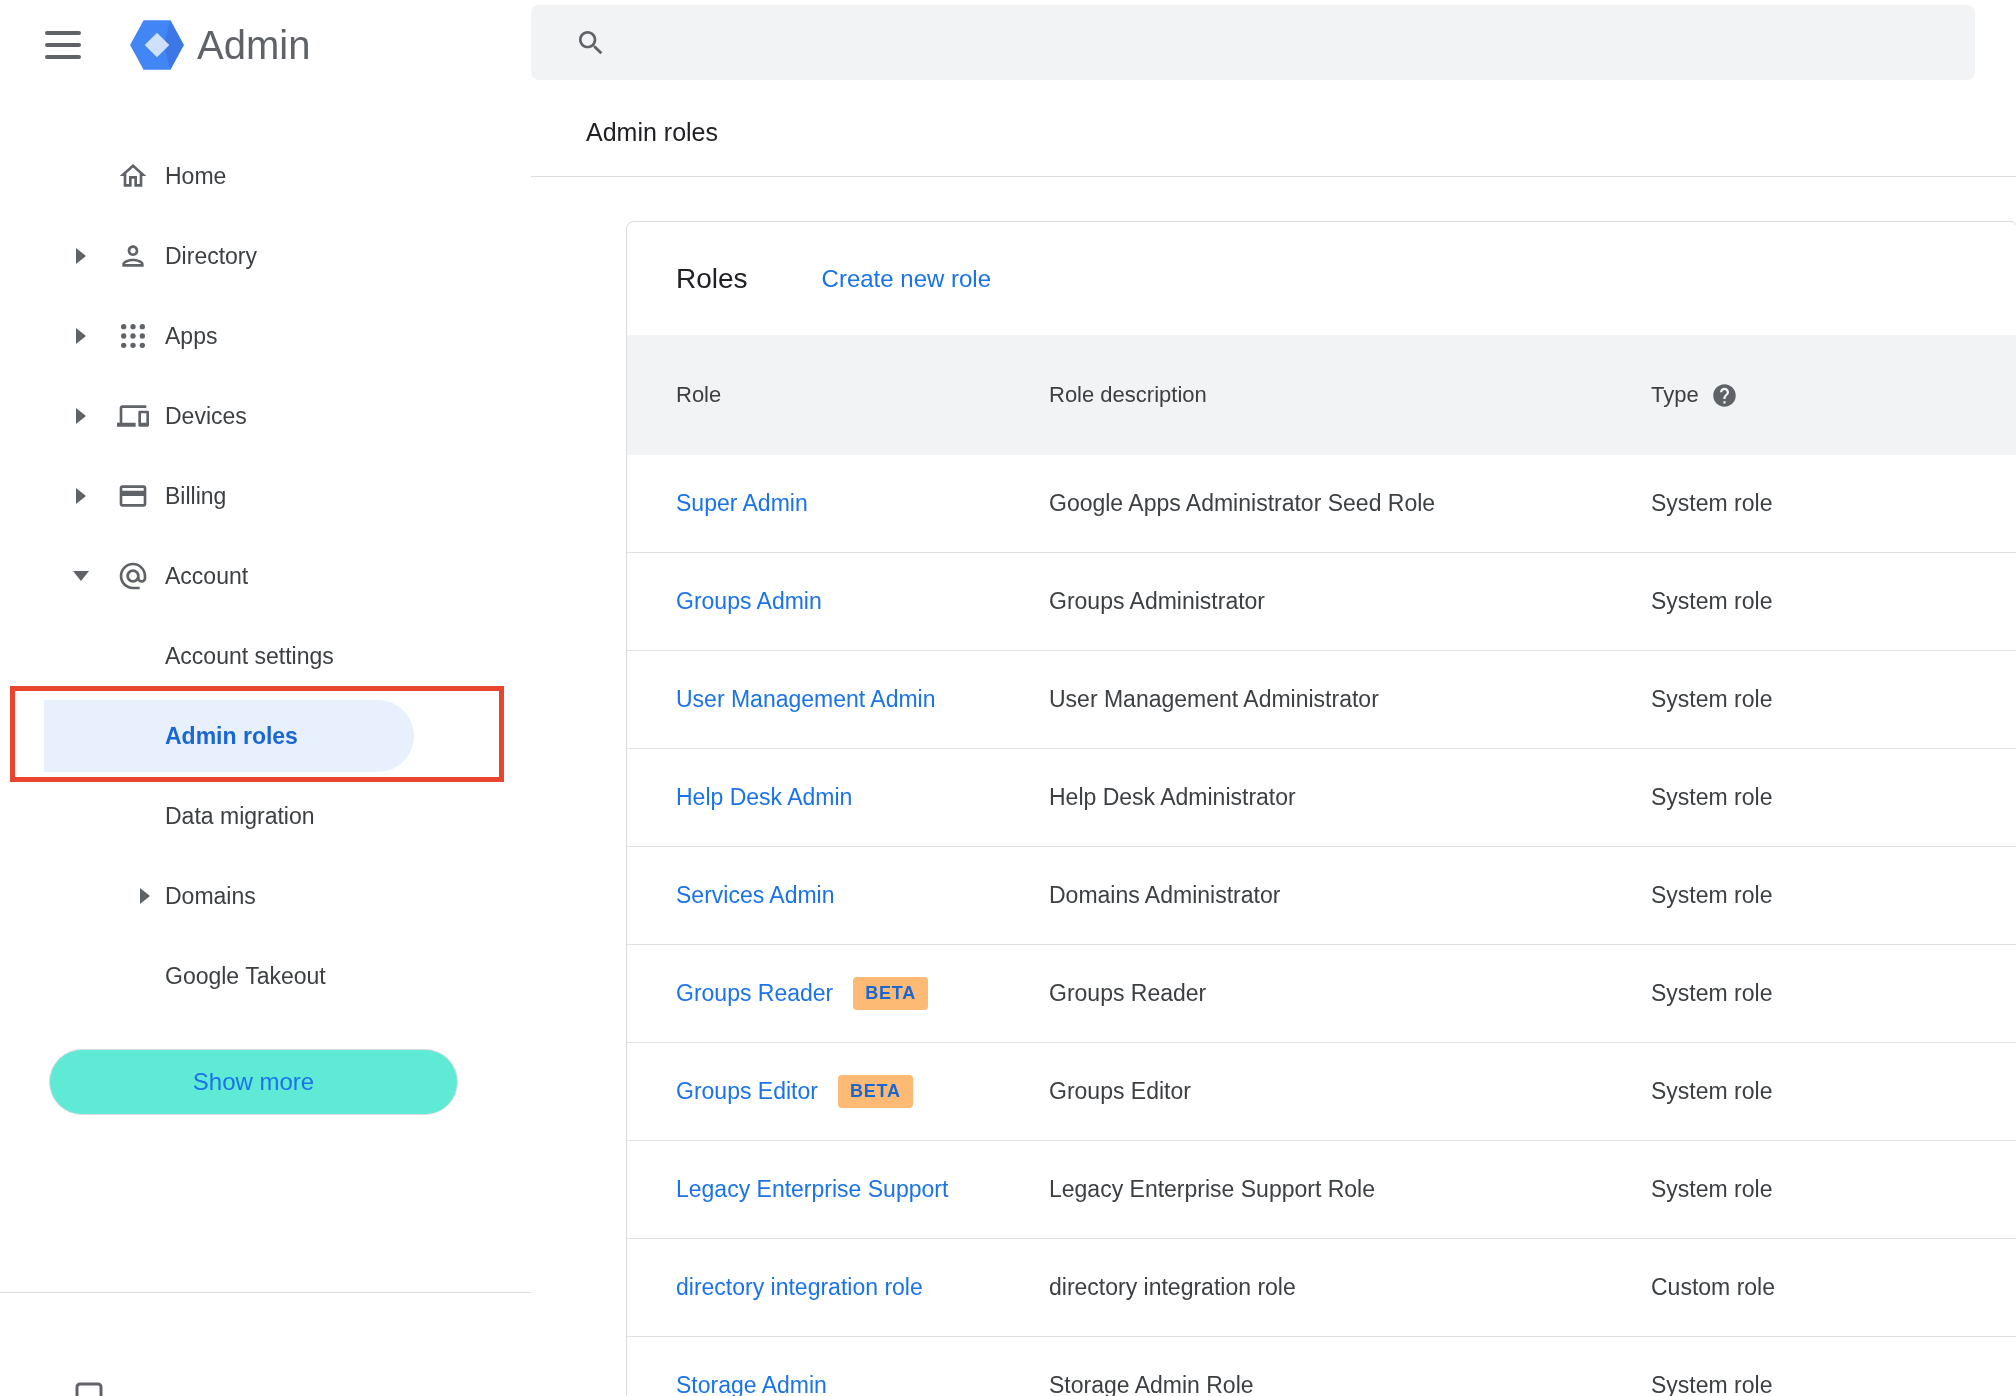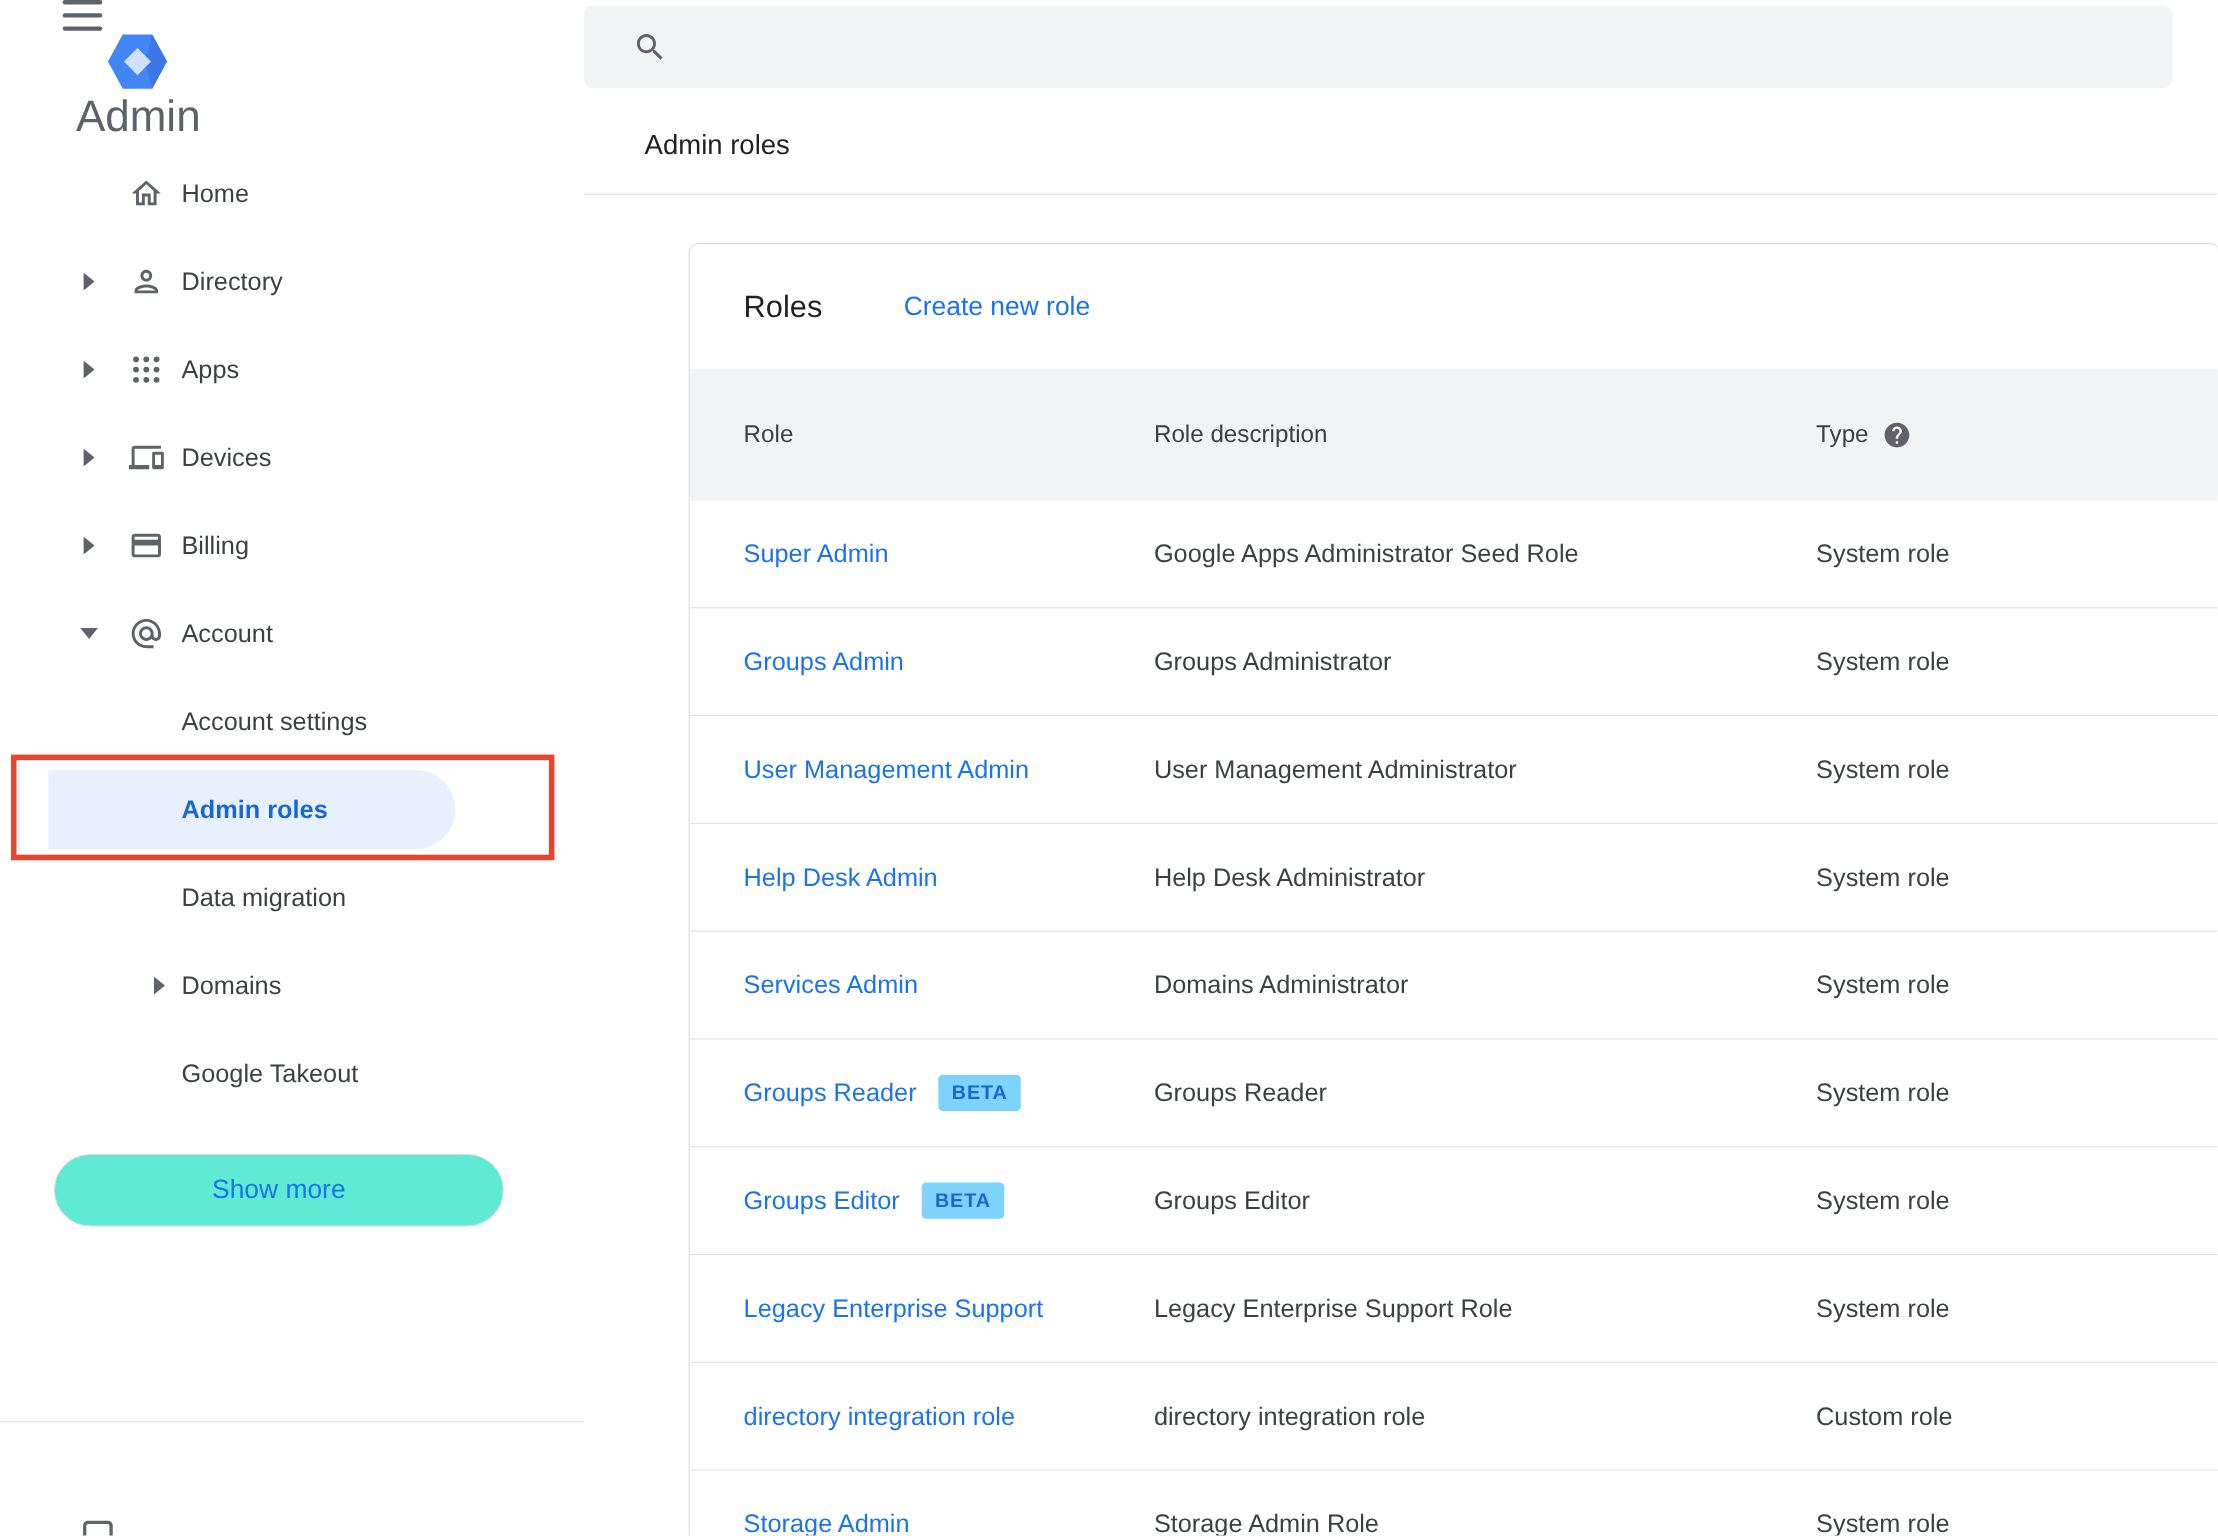--- a/index.html
+++ b/index.html
@@ -5,21 +5,21 @@
   * { margin:0; padding:0; box-sizing:border-box; }
   html,body { width:2016px; height:1396px; }
   body {
     position:relative; overflow:hidden; background:#fff;
     font-family:"Liberation Sans","DejaVu Sans",sans-serif;
     color:#202124;
   }
 
   
   .sidebar { position:absolute; left:0; top:0; width:531px; height:100%; background:#fff; }
-  .brand-row { height:90px; display:flex; align-items:flex-start; padding-left:57px;flex-direction:column; }
+  .brand-row { height:90px; display:flex; align-items:center; padding-left:45px; }
   .hamburger { width:44px; height:44px; border:none; background:transparent; display:flex; flex-direction:column; justify-content:center; gap:8px; cursor:pointer; }
   .hamburger span { display:block; width:36px; height:4px; background:#5f6368; border-radius:2px; }
   .brand-logo { width:56px; height:56px; margin-left:40px; display:inline-flex; }
   .brand-logo svg { width:100%; height:100%; }
   .brand-name { font-size:40px; color:#5f6368; margin-left:12px; }
 
   nav.side-nav { margin-top:46px;padding-left:44px; }
   .side-item { height:80px; display:flex; align-items:center; cursor:pointer; }
   .arrow-zone { width:73px; display:flex; justify-content:center; align-items:center; }
   .tri { width:0; height:0; }
@@ -86,21 +86,21 @@
   }
   .thead { height:120px; background:#f1f3f4; font-size:22px; font-weight:500; color:#3c4043; }
   .th-type { display:flex; align-items:center; gap:12px; }
   .help-icon { width:27px; height:27px; display:inline-flex; }
   .help-icon svg { width:100%; height:100%; }
 
   .trow { height:98px; border-bottom:1px solid #e0e0e0; font-size:23px; }
   .cell-role { display:flex; align-items:center; gap:20px; }
   .role-link { color:#1a73e8; text-decoration:none; cursor:pointer; }
   .beta-badge {
-    background:#7dd3fc; color:#1967d2; font-size:18px; font-weight:700;
+    background:#fdba74; color:#1967d2; font-size:18px; font-weight:700;
     letter-spacing:0.8px; padding:6px 12px; border-radius:4px;
   }
   .cell-desc, .cell-type { color:#3c4043; }
 </style>
 </head>
 <body>
 
 <aside class="sidebar">
   <div class="brand-row">
     <button class="hamburger">

